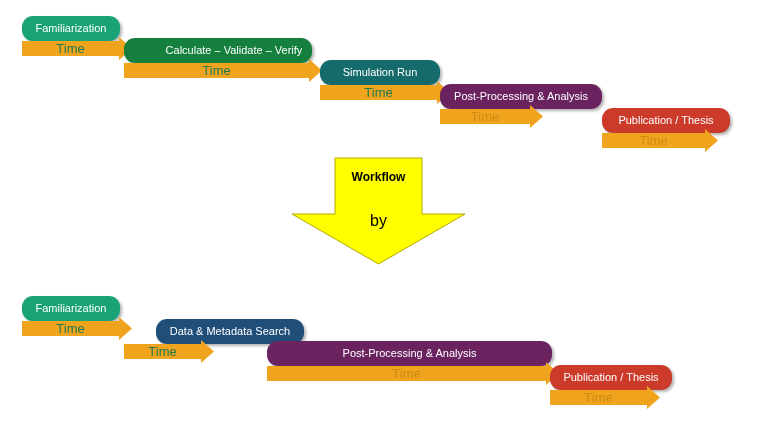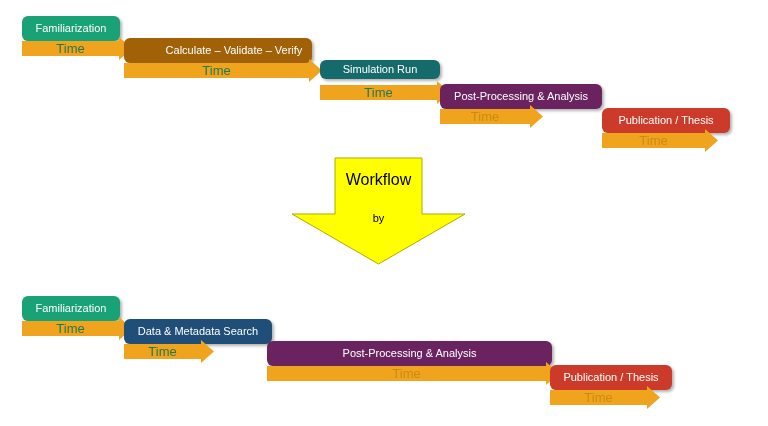--- a/index.html
+++ b/index.html
@@ -8,21 +8,21 @@
     font-family:"Liberation Sans","DejaVu Sans",sans-serif;
     background:#ffffff;
   }
   #canvas{position:absolute;left:0;top:0;width:768px;height:426px;}
 
   
   .stage{position:absolute;}
   .stage .label{
     position:absolute;left:0;top:0;
     box-sizing:border-box;
-    border-radius:6px;
+    border-radius:11px;
     color:#ffffff;
     font-size:11px;
     line-height:1;
     display:flex;align-items:center;justify-content:center;
     text-align:center;
     white-space:nowrap;
     box-shadow:2px 2px 3px rgba(0,0,0,0.30);
     padding:0 8px;
   }
   .stage .timewrap{position:absolute;left:0;}
@@ -37,50 +37,50 @@
     white-space:nowrap;
   }
 
   
   #shiftArrow{position:absolute;}
   #shiftArrow svg{display:block;}
   .shift-text{
     position:absolute;width:100%;text-align:center;
     color:#000000;line-height:1.15;white-space:nowrap;
   }
-  .shift-l1{top:14px;font-size:16px;font-weight:normal;}
-  .shift-l2{top:55px;font-size:11px;font-weight:normal;}
+  .shift-l1{top:14px;font-size:12px;font-weight:bold;}
+  .shift-l2{top:55px;font-size:16px;font-weight:normal;}
   .shift-l3{top:82px;font-size:12px;font-weight:bold;}
 </style>
 </head>
 <body>
 
 <div id="canvas">
 
   <div id="top-row">
       <div class="stage" style="left: 22px; top: 16px;">
         <div class="label" style="width: 98px; height: 25px; background: rgb(26, 162, 119);">Familiarization</div>
         <div class="timewrap" style="top: 21px;">
           <svg width="110" height="23" viewBox="0 0 110 23">
             <polygon points="0,4 97,4 97,0 110,11.5 97,23 97,19 0,19" fill="#f0a41e"></polygon>
           </svg>
           <div class="timetext" style="width: 97px; height: 23px; color: rgb(31, 122, 82);">Time</div>
         </div>
       </div>
       <div class="stage" style="left: 124px; top: 38px;">
-        <div class="label" style="width: 188px; height: 25px; background: #a16207; padding-left: 40px;">Calculate – Validate – Verify</div>
+        <div class="label" style="width: 188px; height: 25px; background: #15803d; padding-left: 40px;">Calculate – Validate – Verify</div>
         <div class="timewrap" style="top: 21px;">
           <svg width="198" height="23" viewBox="0 0 198 23">
             <polygon points="0,4 185,4 185,0 198,11.5 185,23 185,19 0,19" fill="#f0a41e"></polygon>
           </svg>
           <div class="timetext" style="width: 185px; height: 23px; color: rgb(31, 122, 82);">Time</div>
         </div>
       </div>
       <div class="stage" style="left: 320px; top: 60px;">
-        <div class="label" style="width: 120px; height: 19px; background: rgb(21, 107, 107);">Simulation Run</div>
+        <div class="label" style="width: 120px; height: 25px; background: rgb(21, 107, 107);">Simulation Run</div>
         <div class="timewrap" style="top: 21px;">
           <svg width="130" height="23" viewBox="0 0 130 23">
             <polygon points="0,4 117,4 117,0 130,11.5 117,23 117,19 0,19" fill="#f0a41e"></polygon>
           </svg>
           <div class="timetext" style="width: 117px; height: 23px; color: rgb(31, 122, 82);">Time</div>
         </div>
       </div>
       <div class="stage" style="left: 440px; top: 84px;">
         <div class="label" style="width: 162px; height: 25px; background: rgb(107, 35, 96);">Post-Processing &amp; Analysis</div>
         <div class="timewrap" style="top: 21px;">
@@ -113,21 +113,21 @@
       <div class="stage" style="left: 22px; top: 296px;">
         <div class="label" style="width: 98px; height: 25px; background: rgb(26, 162, 119);">Familiarization</div>
         <div class="timewrap" style="top: 21px;">
           <svg width="110" height="23" viewBox="0 0 110 23">
             <polygon points="0,4 97,4 97,0 110,11.5 97,23 97,19 0,19" fill="#f0a41e"></polygon>
           </svg>
           <div class="timetext" style="width: 97px; height: 23px; color: rgb(31, 122, 82);">Time</div>
         </div>
       </div>
       <div class="stage" style="left: 124px; top: 319px;">
-        <div class="label" style="width: 148px; height: 25px; background: rgb(31, 78, 121);">Data &amp; Metadata Search</div>
+        <div class="label" style="width: 148px; height: 25px; background: rgb(31, 78, 121); margin-left: 32px;">Data &amp; Metadata Search</div>
         <div class="timewrap" style="top: 21px;">
           <svg width="90" height="23" viewBox="0 0 90 23">
             <polygon points="0,4 77,4 77,0 90,11.5 77,23 77,19 0,19" fill="#f0a41e"></polygon>
           </svg>
           <div class="timetext" style="width: 77px; height: 23px; color: rgb(31, 122, 82);">Time</div>
         </div>
       </div>
       <div class="stage" style="left: 267px; top: 341px;">
         <div class="label" style="width: 285px; height: 25px; background: rgb(107, 35, 96);">Post-Processing &amp; Analysis</div>
         <div class="timewrap" style="top: 21px;">

